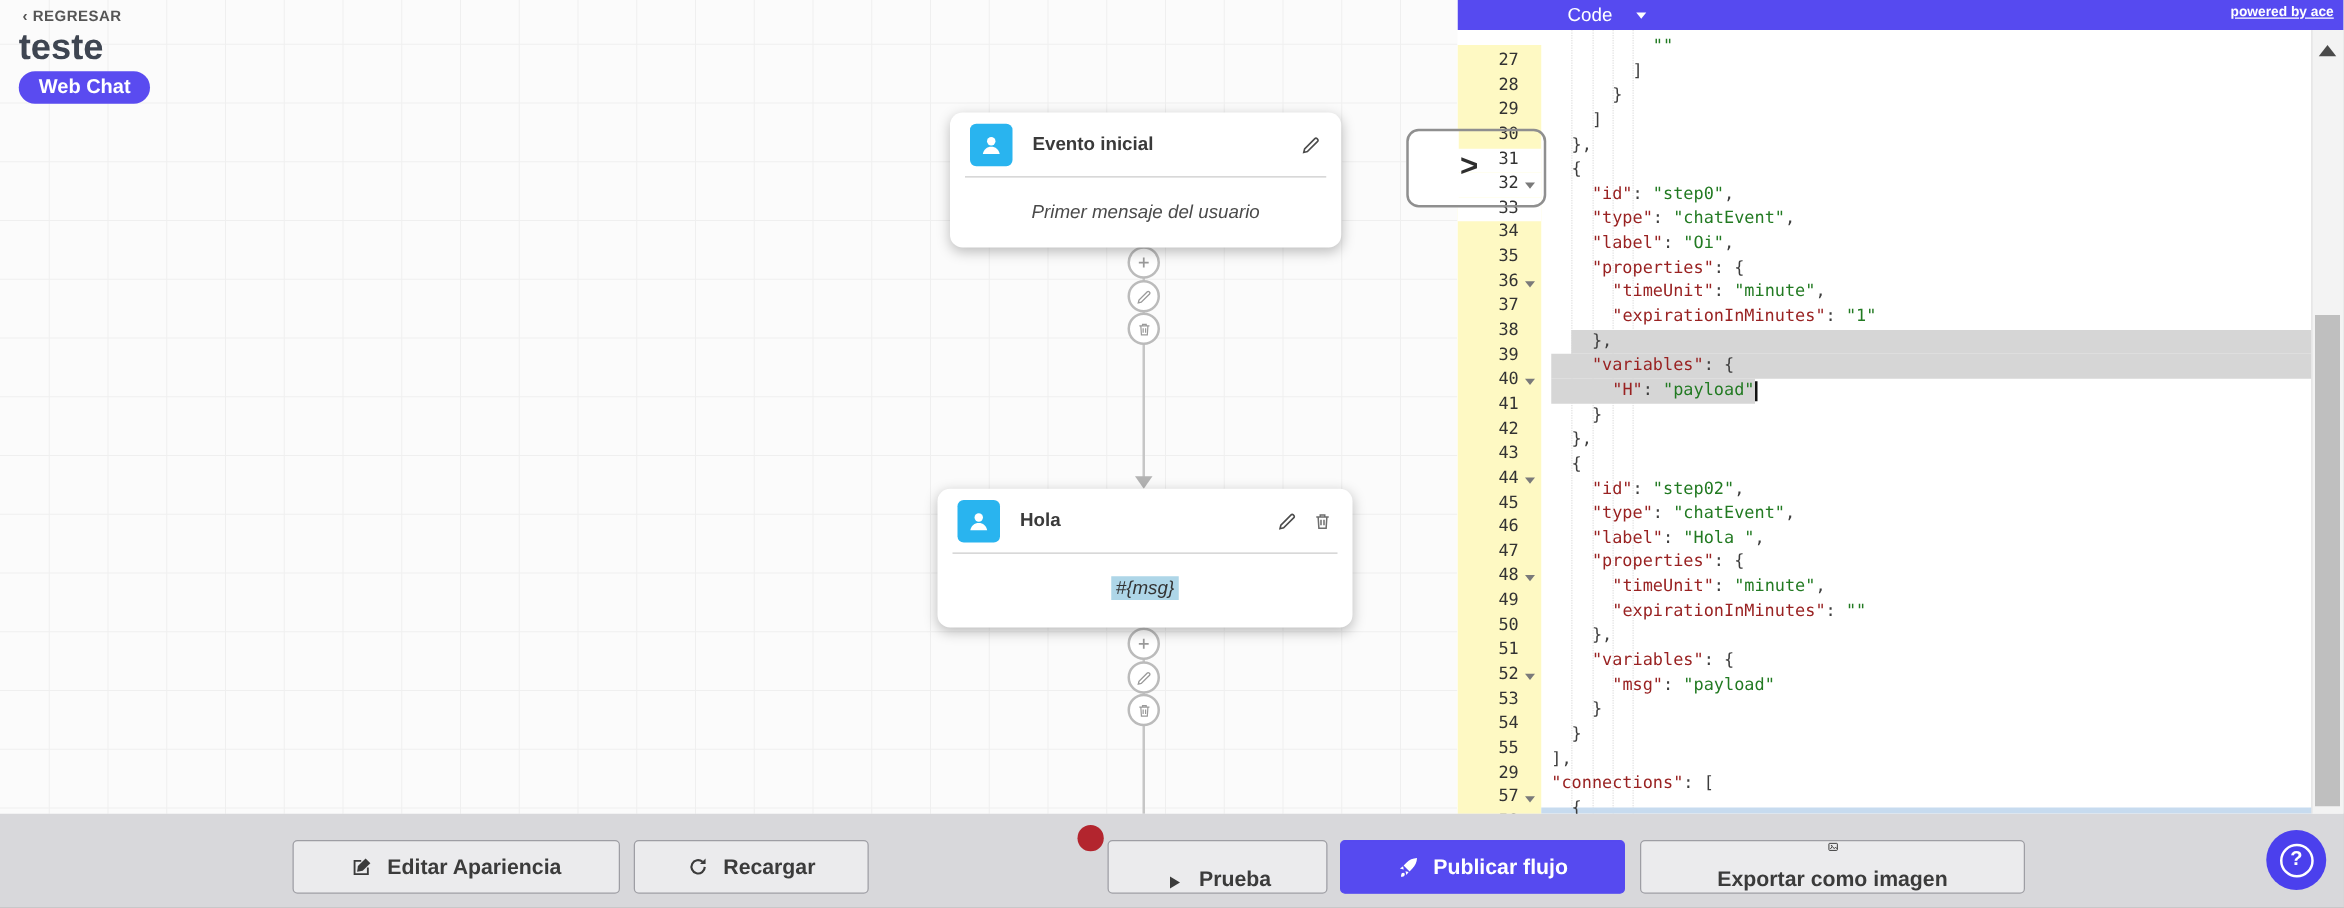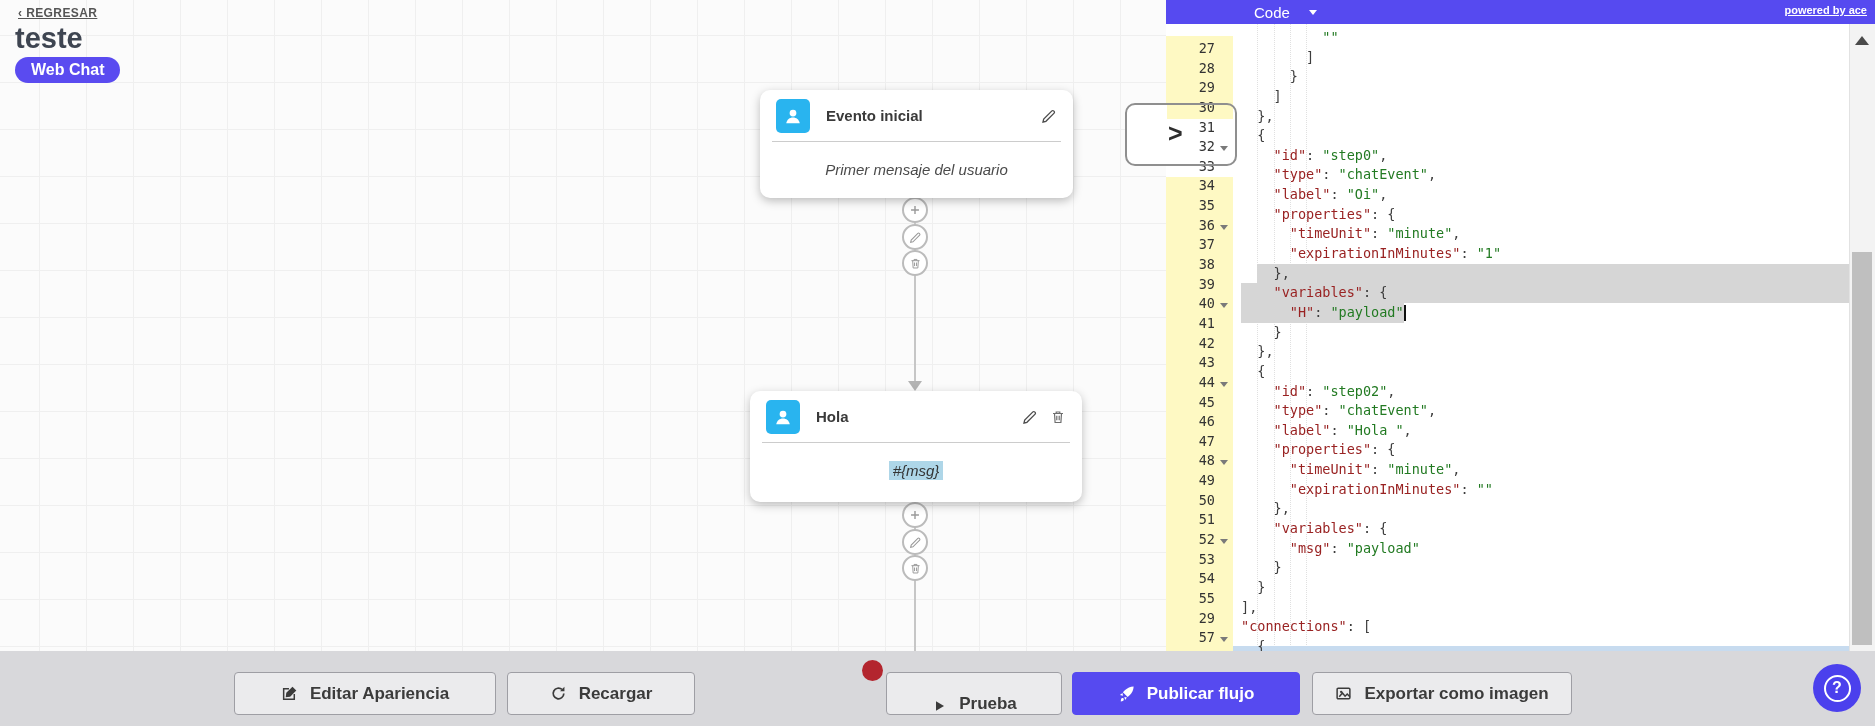--- a/index.html
+++ b/index.html
@@ -4,21 +4,21 @@
 <style>
   html,body{margin:0;padding:0;background:#9e9e9e;}
   #app{position:relative;width:1875px;height:726px;overflow:hidden;background:#fbfbfb;
        font-family:"Liberation Sans",sans-serif;}
 
   
   .canvas{position:absolute;left:0;top:0;width:1166px;height:651px;background:#fbfbfb;
     background-image:linear-gradient(#efefef 1px,transparent 1px),linear-gradient(90deg,#efefef 1px,transparent 1px);
     background-size:47px 47px;background-position:-8px -12px;}
   .back{position:absolute;left:18px;top:6px;font-size:12px;font-weight:bold;color:#555;
-        text-decoration:underline;letter-spacing:.4px;cursor:pointer;}
+        letter-spacing:.4px;cursor:pointer;}
   .title{position:absolute;left:15px;top:22px;font-size:29px;color:#3e4551;font-weight:600;}
   .badge{position:absolute;left:15px;top:57px;background:#5a4bf0;color:#fff;font-size:16px;
          font-weight:bold;padding:4px 16px;border-radius:16px;}
 
   .node{position:absolute;background:#fff;border-radius:10px;box-shadow:0 3px 10px rgba(0,0,0,.25);}
   .node1{left:760px;top:90px;width:313px;height:108px;}
   .node2{left:750px;top:391px;width:332px;height:111px;}
   .node-head{display:flex;align-items:center;padding:0 16px;height:51px;gap:16px;}
   .node-icon{width:34px;height:34px;border-radius:5px;background:#29b4ef;display:flex;
              align-items:center;justify-content:center;flex:none;}
@@ -88,21 +88,21 @@
   .toolbar{position:absolute;left:0;top:651px;width:1875px;height:75px;background:#d8d8db;}
   .btn{position:absolute;top:21px;height:43px;background:#ebebed;border:1px solid #9e9ea4;border-radius:4px;
        display:flex;align-items:center;justify-content:center;gap:12px;font-family:"Liberation Sans",sans-serif;
        font-size:17px;font-weight:600;color:#3b3b3b;box-sizing:border-box;cursor:pointer;}
   .btn.primary{background:#564af0;border-color:#564af0;color:#fff;}
   .b1{left:234px;width:262px;}
   .b2{left:507px;width:188px;}
   .b3{left:704px;width:156px;}
   .b4{left:886px;width:176px;align-items:flex-end;}
   .b5{left:1072px;width:228px;}
-  .b6{left:1312px;width:260px;}
+  .b6{left:1312px;width:308px;flex-direction:column;}
   .dot{position:absolute;left:862px;top:9px;width:21px;height:21px;border-radius:50%;background:#b3252e;z-index:5;}
 
   .help{position:absolute;left:1813px;top:664px;width:48px;height:48px;border-radius:50%;background:#4b40ed;
         display:flex;align-items:center;justify-content:center;z-index:50;cursor:pointer;}
   .help-ring{width:27px;height:27px;border:2.5px solid #fff;border-radius:50%;display:flex;align-items:center;
              justify-content:center;color:#fff;font-weight:bold;font-size:16px;box-sizing:border-box;}
   svg{display:block;}
 </style>
 </head>
 <body>

